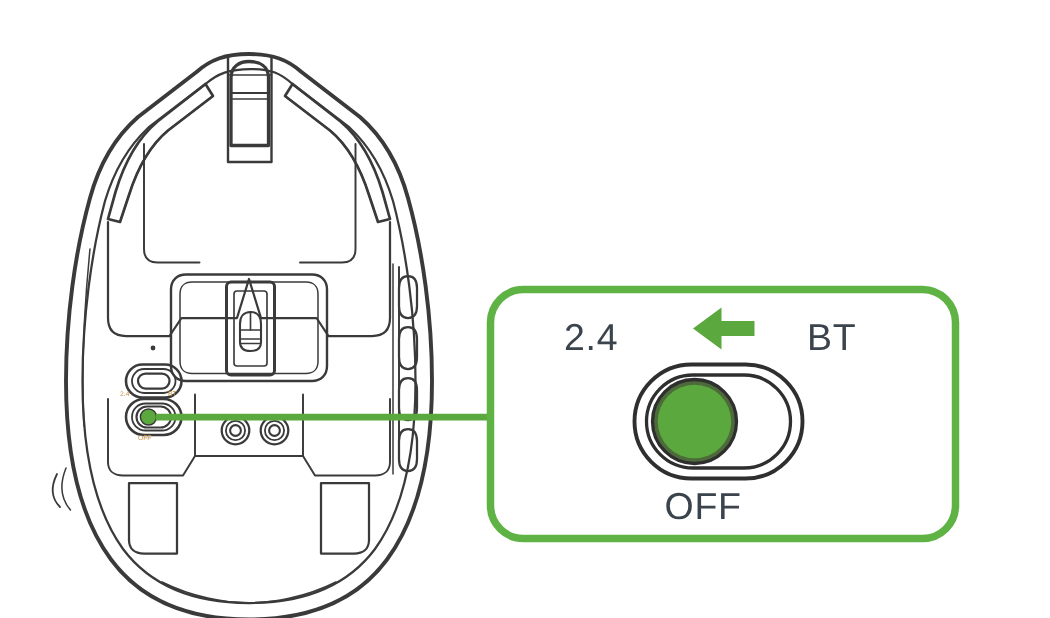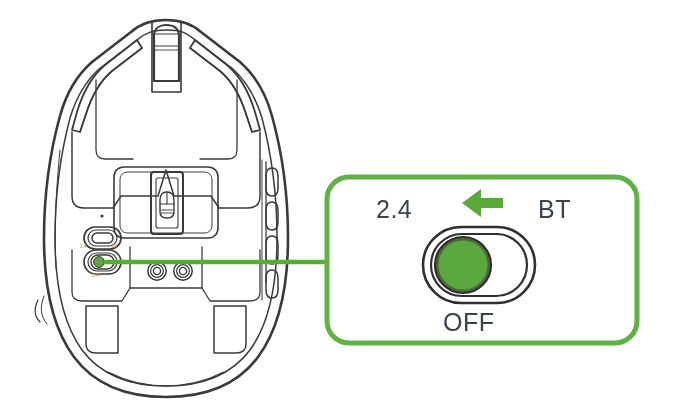--- a/index.html
+++ b/index.html
@@ -10,21 +10,21 @@
   }
   body {
     width: 700px;
     height: 412px;
     position: relative;
     overflow: hidden;
     font-family: "Liberation Sans", sans-serif;
   }
   #figure-root {
     position: absolute;
-    left: 0; top: 0;
+    left: 0; top: 16px;
     width: 700px;
     height: 304px;
   }
   .layer {
     position: absolute;
     left: 0; top: 0;
     width: 700px;
     height: 412px;
   }
   .label {

